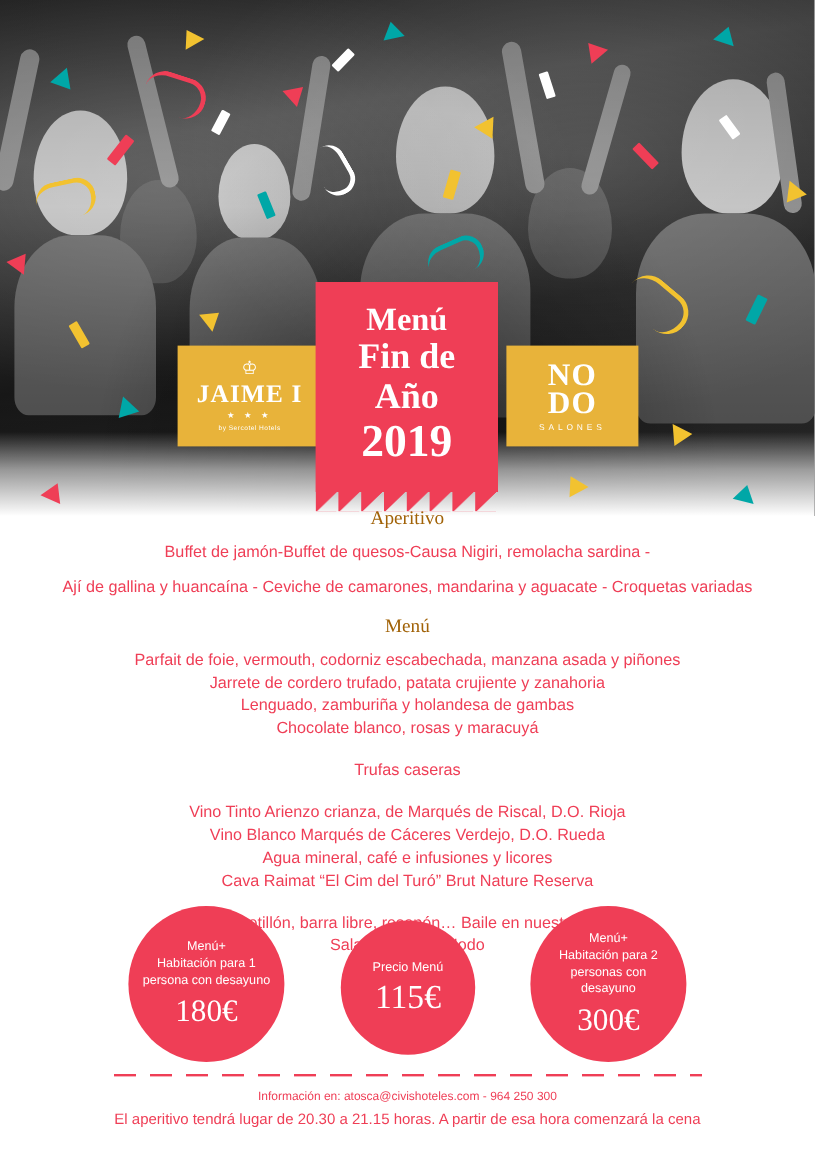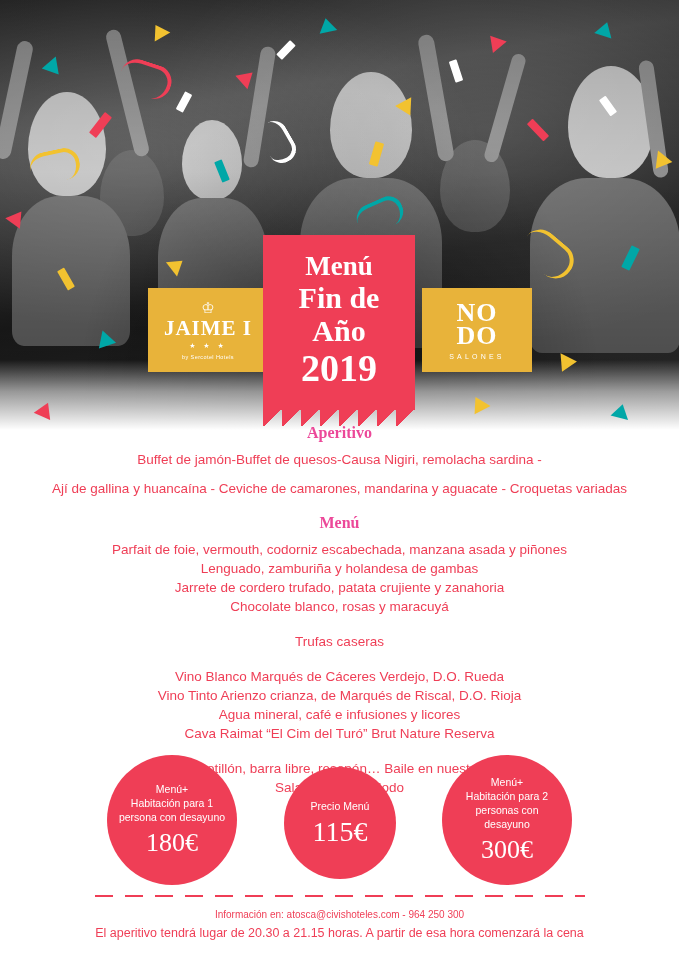--- a/index.html
+++ b/index.html
@@ -142,23 +142,22 @@
   .content {
     position: absolute;
     left: 0; top: 424px;
     width: 679px;
     text-align: center;
     color: #ef3e56;
   }
   .sec-title {
     font-family: "Liberation Serif", serif;
     font-size: 16px;
-    color: #ec4899;
+    color: #a16207;
     margin: 0 0 8px 0;
-    font-weight: bold;
   }
   .line {
     font-size: 13.5px;
     color: #ef3e56;
     line-height: 19px;
     margin: 0;
   }
   .gap-s { height: 10px; }
   .gap-m { height: 16px; }
 
@@ -308,30 +307,30 @@
 
   <div class="content">
     <div class="sec-title">Aperitivo</div>
     <p class="line">Buffet de jamón-Buffet de quesos-Causa Nigiri, remolacha sardina -</p>
     <div class="gap-s"></div>
     <p class="line">Ají de gallina y huancaína - Ceviche de camarones, mandarina y aguacate - Croquetas variadas</p>
 
     <div class="gap-m"></div>
     <div class="sec-title">Menú</div>
     <p class="line">Parfait de foie, vermouth, codorniz escabechada, manzana asada y piñones</p>
+    <p class="line">Jarrete de cordero trufado, patata crujiente y zanahoria</p>
     <p class="line">Lenguado, zamburiña y holandesa de gambas</p>
-    <p class="line">Jarrete de cordero trufado, patata crujiente y zanahoria</p>
     <p class="line">Chocolate blanco, rosas y maracuyá</p>
 
     <div class="gap-m"></div>
     <p class="line">Trufas caseras</p>
 
     <div class="gap-m"></div>
+    <p class="line">Vino Tinto Arienzo crianza, de Marqués de Riscal, D.O. Rioja</p>
     <p class="line">Vino Blanco Marqués de Cáceres Verdejo, D.O. Rueda</p>
-    <p class="line">Vino Tinto Arienzo crianza, de Marqués de Riscal, D.O. Rioja</p>
     <p class="line">Agua mineral, café e infusiones y licores</p>
     <p class="line">Cava Raimat “El Cim del Turó” Brut Nature Reserva</p>
 
     <div class="gap-m"></div>
     <p class="line">Cotillón, barra libre, resopón… Baile en nuestra</p>
     <p class="line">Sala de Fiestas Nodo</p>
   </div>
 
   <div class="badges">
     <div class="badge left">

